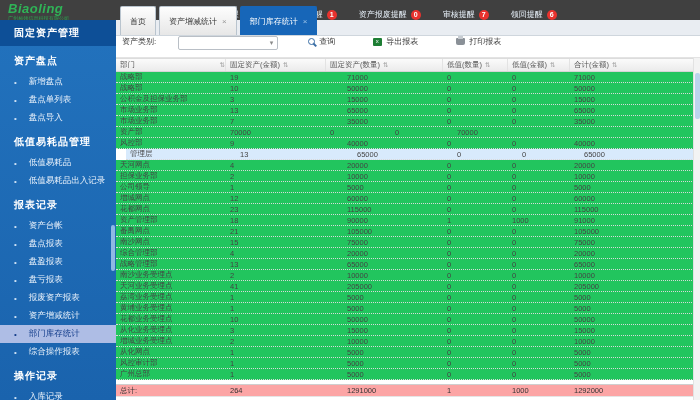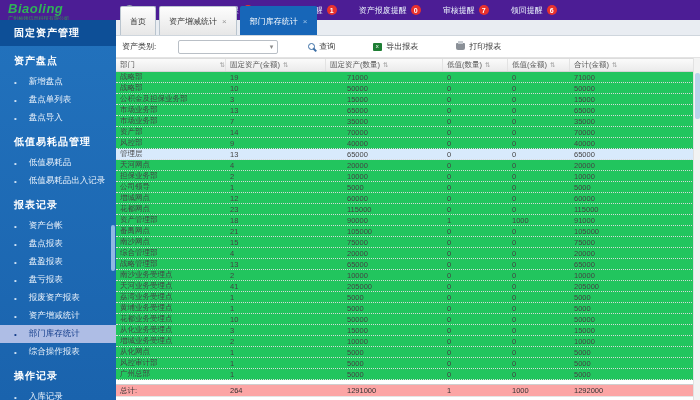--- a/index.html
+++ b/index.html
@@ -1,20 +1,20 @@
 <!DOCTYPE html>
 <html><head>
 <meta charset="utf-8">
 <style>
   * { margin:0; padding:0; box-sizing:border-box; }
   html,body { width:700px; height:400px; overflow:hidden;
     font-family:"Liberation Sans","DejaVu Sans",sans-serif; background:#fff; }
 
   
-  .topbar { height:20px; background:#4c1d95; display:flex; align-items:center; color:#fff; position:relative; }
+  .topbar { height:20px; background:#404040; display:flex; align-items:flex-end; color:#fff; position:relative; }
   .logo-box { width:118px; padding-left:8px; line-height:1; position:relative; top:1px; }
   .logo-title { font-size:13px; font-weight:bold; font-style:italic; color:#2fb457; letter-spacing:0.5px; }
   .logo-sub { font-size:6px; color:#2ca04f; transform:scale(0.85); transform-origin:left; white-space:nowrap; }
   .tb-circle { width:11px; height:11px; border-radius:50%; background:#9aa7b0; color:#31475a; font-size:8px;
     display:flex; align-items:center; justify-content:center; margin:0 6px; cursor:pointer; }
   .tb-glyph { font-size:11px; color:#fff; margin:0 7px; cursor:pointer; }
   .user-btn { background:#1e8ce8; border-radius:3px; font-size:8px; color:#fff; padding:2px 10px;
     margin:0 10px 0 6px; display:flex; align-items:center; gap:6px; cursor:pointer; }
   .user-caret { font-size:7px; color:#bfe0fb; }
   .notif-area { display:flex; align-items:center; gap:22px; margin-left:6px; }
@@ -39,21 +39,21 @@
   .main { flex:1; display:flex; flex-direction:column; background:#fff; position:relative; min-width:0; }
 
   .tabbar { height:16px; background:#e9edf2; display:flex; align-items:flex-end; padding-left:4px; gap:3px; border-bottom:1px solid #cfd6dd; }
   .tab { height:29px; display:flex; align-items:center; gap:5px; font-size:8px; color:#333; padding:0 9px;
     background:linear-gradient(#fdfdfd,#e7e7e7); border:1px solid #b9c4ce; border-bottom:none;
     border-radius:2px 2px 0 0; cursor:pointer; }
   .tab.active { background:#1766b8; color:#fff; border-color:#1766b8; }
   .tab .tab-close { font-size:8px; color:#999; }
   .tab.active .tab-close { color:#9cc3e8; }
 
-  .toolbar { height:22px; display:flex; align-items:center; padding-left:6px; border-bottom:1px solid #e3e3e3; gap:22px; }
+  .toolbar { height:22px; display:flex; align-items:flex-start; padding-left:6px; border-bottom:1px solid #e3e3e3; gap:22px; }
   .tb-label { font-size:8px; color:#333; }
   .tb-select { width:100px; height:14px; border:1px solid #b9bfc6; border-radius:2px; background:#fff;
     display:flex; align-items:center; justify-content:flex-end; padding-right:4px; cursor:pointer; }
   .tb-select .sel-caret { font-size:7px; color:#8a8a8a; }
   .tool-btn { display:flex; align-items:center; gap:4px; font-size:8px; color:#333; padding:0 8px; cursor:pointer; }
   .ico-search { width:7px; height:7px; border:1.5px solid #3a6ea5; border-radius:50%; position:relative; }
   .ico-search::after { content:""; position:absolute; width:4px; height:1.5px; background:#3a6ea5;
     transform:rotate(45deg); right:-3px; bottom:-1px; }
   .ico-excel { width:9px; height:8px; background:#1e7e34; border-radius:1px; position:relative; }
   .ico-excel::after { content:"x"; position:absolute; color:#fff; font-size:6px; left:2.5px; top:0px; }
@@ -62,21 +62,21 @@
 
   
   .grid { flex:1; display:flex; flex-direction:column; position:relative; overflow:hidden; }
   .thead { height:14px; display:flex; background:linear-gradient(#fbfbfb,#ebebeb);
     border-top:1px solid #dcdcdc; border-bottom:1px solid #d5d5d5; flex:none; }
   .th { font-size:7.5px; color:#555; display:flex; align-items:center; gap:3px; padding-left:4px;
     border-right:1px solid #e3e3e3; cursor:pointer; overflow:hidden; white-space:nowrap; }
   .th .sort { font-size:6.5px; color:#a0a0a0; }
   .tbody { flex:none; }
   .tr { height:11px; display:flex; border-bottom:1px dotted #d9d9d9; background:#22c55e; cursor:default; }
-  .tr.hl { background:#d8eafc; }
+  .tr.hl { background:#d8eafc;margin-left:10px; }
   .td { font-size:7.5px; color:#444; display:flex; align-items:center; padding-left:4px;
     overflow:hidden; white-space:nowrap; }
   .c0{width:110px;justify-content:space-between;} .c1{width:117px;} .c2{width:100px;} .c3{width:65px;} .c4{width:62px;} .c5{flex:1;}
   .totalrow { height:13px; display:flex; border-top:1px solid #cfcfcf; border-bottom:1px solid #e5e5e5;
     margin-top:4px; background:#fca5a5; flex:none; }
   .totalrow .td { font-size:7.5px; color:#333; }
   .vscroll { position:absolute; right:0; top:0; bottom:0; width:7px; background:#f3f3f3; border-left:1px solid #e2e2e2; }
   .vthumb { position:absolute; top:15px; left:1px; width:5px; height:46px; background:#bcd4ee; border-radius:2px; }
 </style>
 </head>
@@ -283,21 +283,20 @@
           <div class="tr">
             <div class="td c0">市场业务部</div>
             <div class="td c1">7</div>
             <div class="td c2">35000</div>
             <div class="td c3">0</div>
             <div class="td c4">0</div>
             <div class="td c5">35000</div>
           </div>
           <div class="tr">
             <div class="td c0">资产部</div>
-            <div class="td c1">14</div>
             <div class="td c2">70000</div>
             <div class="td c3">0</div>
             <div class="td c4">0</div>
             <div class="td c5">70000</div>
           </div>
           <div class="tr">
             <div class="td c0">风控部</div>
             <div class="td c1">9</div>
             <div class="td c2">40000</div>
             <div class="td c3">0</div>

